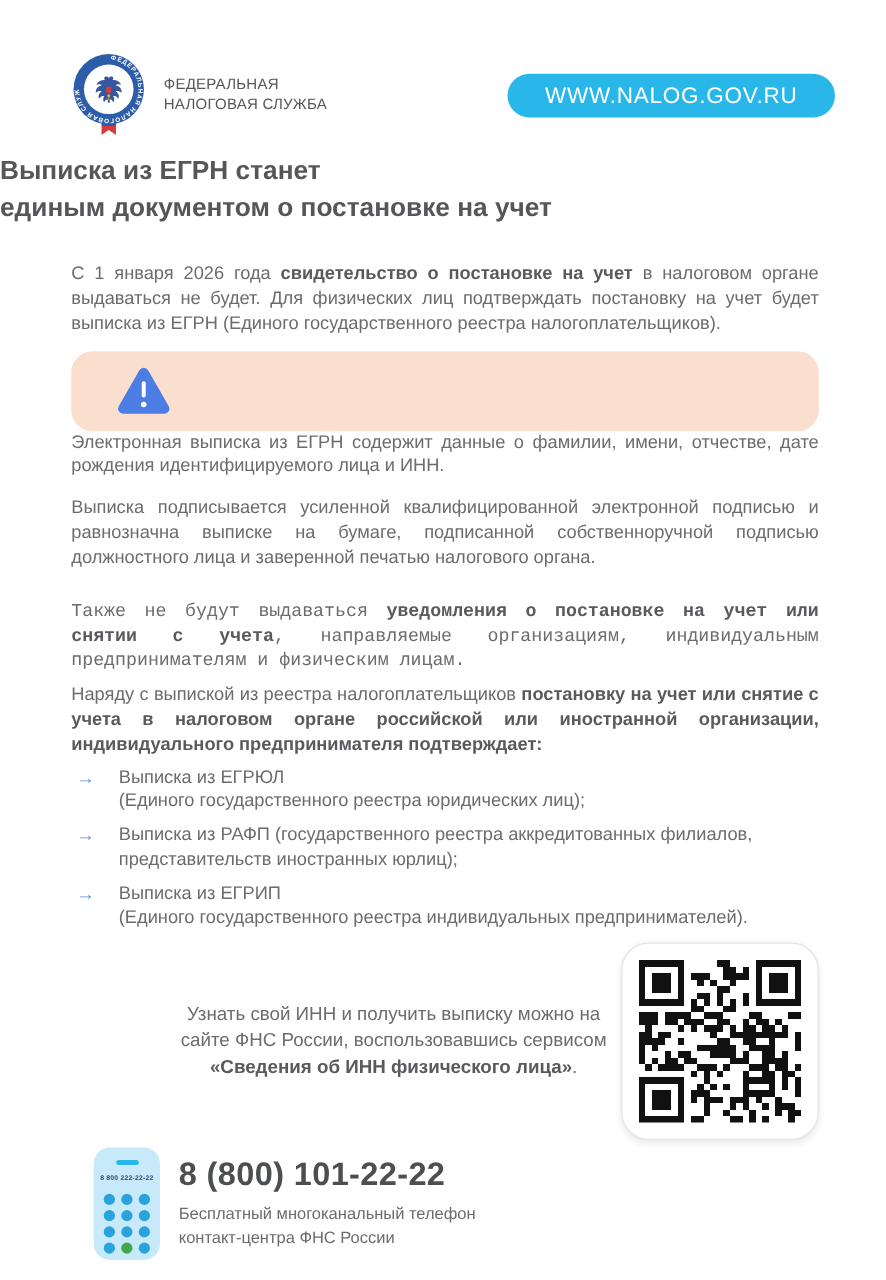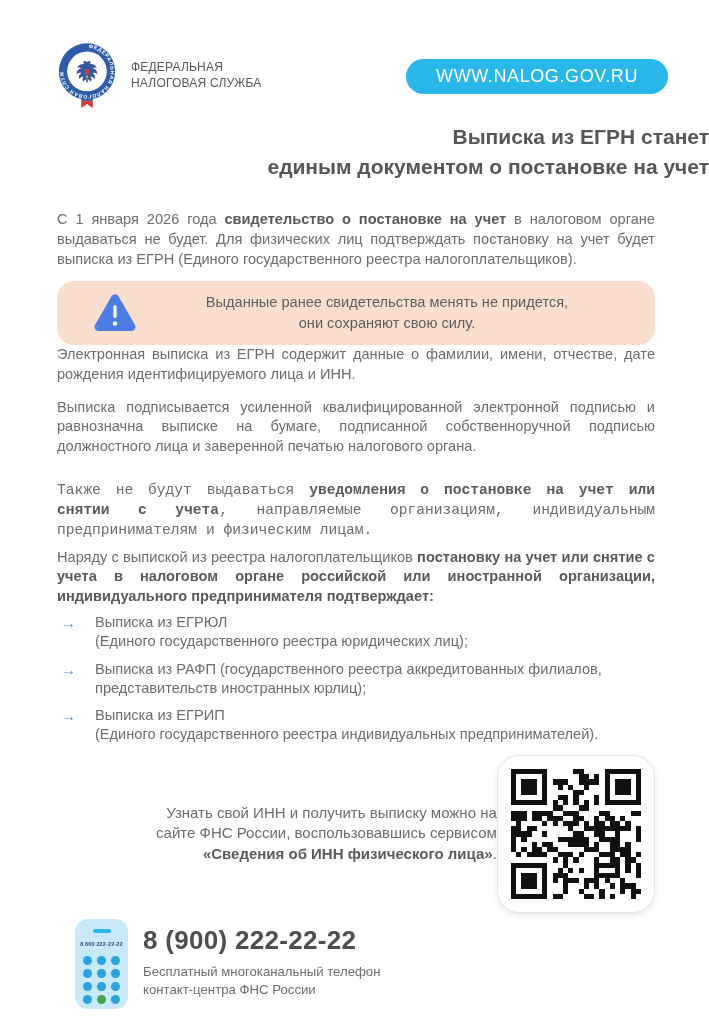--- a/index.html
+++ b/index.html
@@ -17,21 +17,21 @@
     line-height:1.32; letter-spacing:.2px; text-transform:uppercase;
   }
   .pill {
     margin-left:auto; display:flex; align-items:center; justify-content:center;
     height:35px; padding:0 30px; border-radius:18px; background:#29b7ea;
     color:#ffffff; font-size:18px; font-weight:400; letter-spacing:.6px;
     text-decoration:none; cursor:pointer;
   }
   
   .title {
-    margin-top:12px; text-align:right; font-size:21px; font-weight:700;
+    margin-top:12px; text-align:left; font-size:21px; font-weight:700;
     color:#54565a; line-height:1.43;
   }
   
   .content { padding:0 54px 0 57px; }
   .para {
     font-size:14.6px; line-height:1.36; color:#6a6c6f; text-align:justify;
   }
   .para .b, .b { font-weight:700; color:#595a5e; }
   .p-intro { margin-top:28px; }
   .warning {
@@ -52,21 +52,21 @@
   .list-item { display:flex; margin-bottom:8px; }
   .arrow {
     width:38px; flex:0 0 auto; color:#5b8cdb; font-size:15px; font-weight:700;
     padding-left:4px; line-height:1.32;
   }
   .li-text { font-size:14.6px; line-height:1.32; color:#6a6c6f; }
   
   .qr-row { margin-top:10px; display:flex; align-items:center; }
   .qr-text {
     margin-left:76px; width:368px; font-size:15px; line-height:1.38; color:#6a6c6f;
-    text-align:right;
+    text-align:center;
   }
   .qr-card {
     margin-left:auto; width:160px; height:158px; background:#ffffff;
     border:1px solid #e4e4e4; border-radius:22px;
     box-shadow:0 2px 6px rgba(0,0,0,.10);
     display:flex; align-items:center; justify-content:center;
   }
   .qr-card svg { width:130px; height:130px; shape-rendering:crispEdges; }
   
   .footer { display:flex; margin-top:6px; padding-left:18px; }
@@ -132,21 +132,20 @@
     <p class="para p-intro"><span>С 1 января 2026 года </span><span class="b">свидетельство о постановке на учет</span><span> в налоговом органе выдаваться не будет. Для физических лиц подтверждать постановку на учет будет выписка из ЕГРН (Единого государственного реестра налогоплательщиков).</span></p>
 
     <div class="warning">
       <span class="warn-icon">
         <svg width="44" height="40" viewBox="0 0 44 40">
           <path d="M18.5 3.2 a4 4 0 0 1 7 0 L42 32 a4 4 0 0 1 -3.5 6 H5.5 a4 4 0 0 1 -3.5 -6 Z" fill="#4b7de5"></path>
           <rect x="20.4" y="12" width="3.2" height="13" rx="1.6" fill="#ffffff"></rect>
           <circle cx="22" cy="30.5" r="2.2" fill="#ffffff"></circle>
         </svg>
       </span>
-      <div class="warn-text">Выданные ранее свидетельства менять не придется,<br>они сохраняют свою силу.</div>
     </div>
 
     <p class="para p-egrn">Электронная выписка из ЕГРН содержит данные о фамилии, имени, отчестве, дате рождения идентифицируемого лица и ИНН.</p>
 
     <p class="para p-sign">Выписка подписывается усиленной квалифицированной электронной подписью и равнозначна выписке на бумаге, подписанной собственноручной подписью должностного лица и заверенной печатью налогового органа.</p>
 
     <p class="para p-notif"><span>Также не будут выдаваться </span><span class="b">уведомления о постановке на учет или снятии с учета</span><span>, направляемые организациям, индивидуальным предпринимателям и физическим лицам.</span></p>
 
     <p class="para p-confirm"><span>Наряду с выпиской из реестра налогоплательщиков </span><span class="b">постановку на учет или снятие с учета в налоговом органе российской или иностранной организации, индивидуального предпринимателя подтверждает:</span></p>
 
@@ -405,19 +404,19 @@
             <span class="dot"></span>
           <span class="dot"></span>
             <span class="dot"></span>
             <span class="dot"></span>
           <span class="dot"></span>
             <span class="dot green"></span>
             <span class="dot"></span>
         </div>
       </div>
       <div class="phone-block">
-        <div class="phone-number">8 (900) 222-22-22</div>
+        <div class="phone-number">8 (800) 101-22-22</div>
         <div class="phone-desc">Бесплатный многоканальный телефон<br>контакт-центра ФНС России</div>
       </div>
     </footer>
 
   </main>
 </div>
 
 </body></html>

